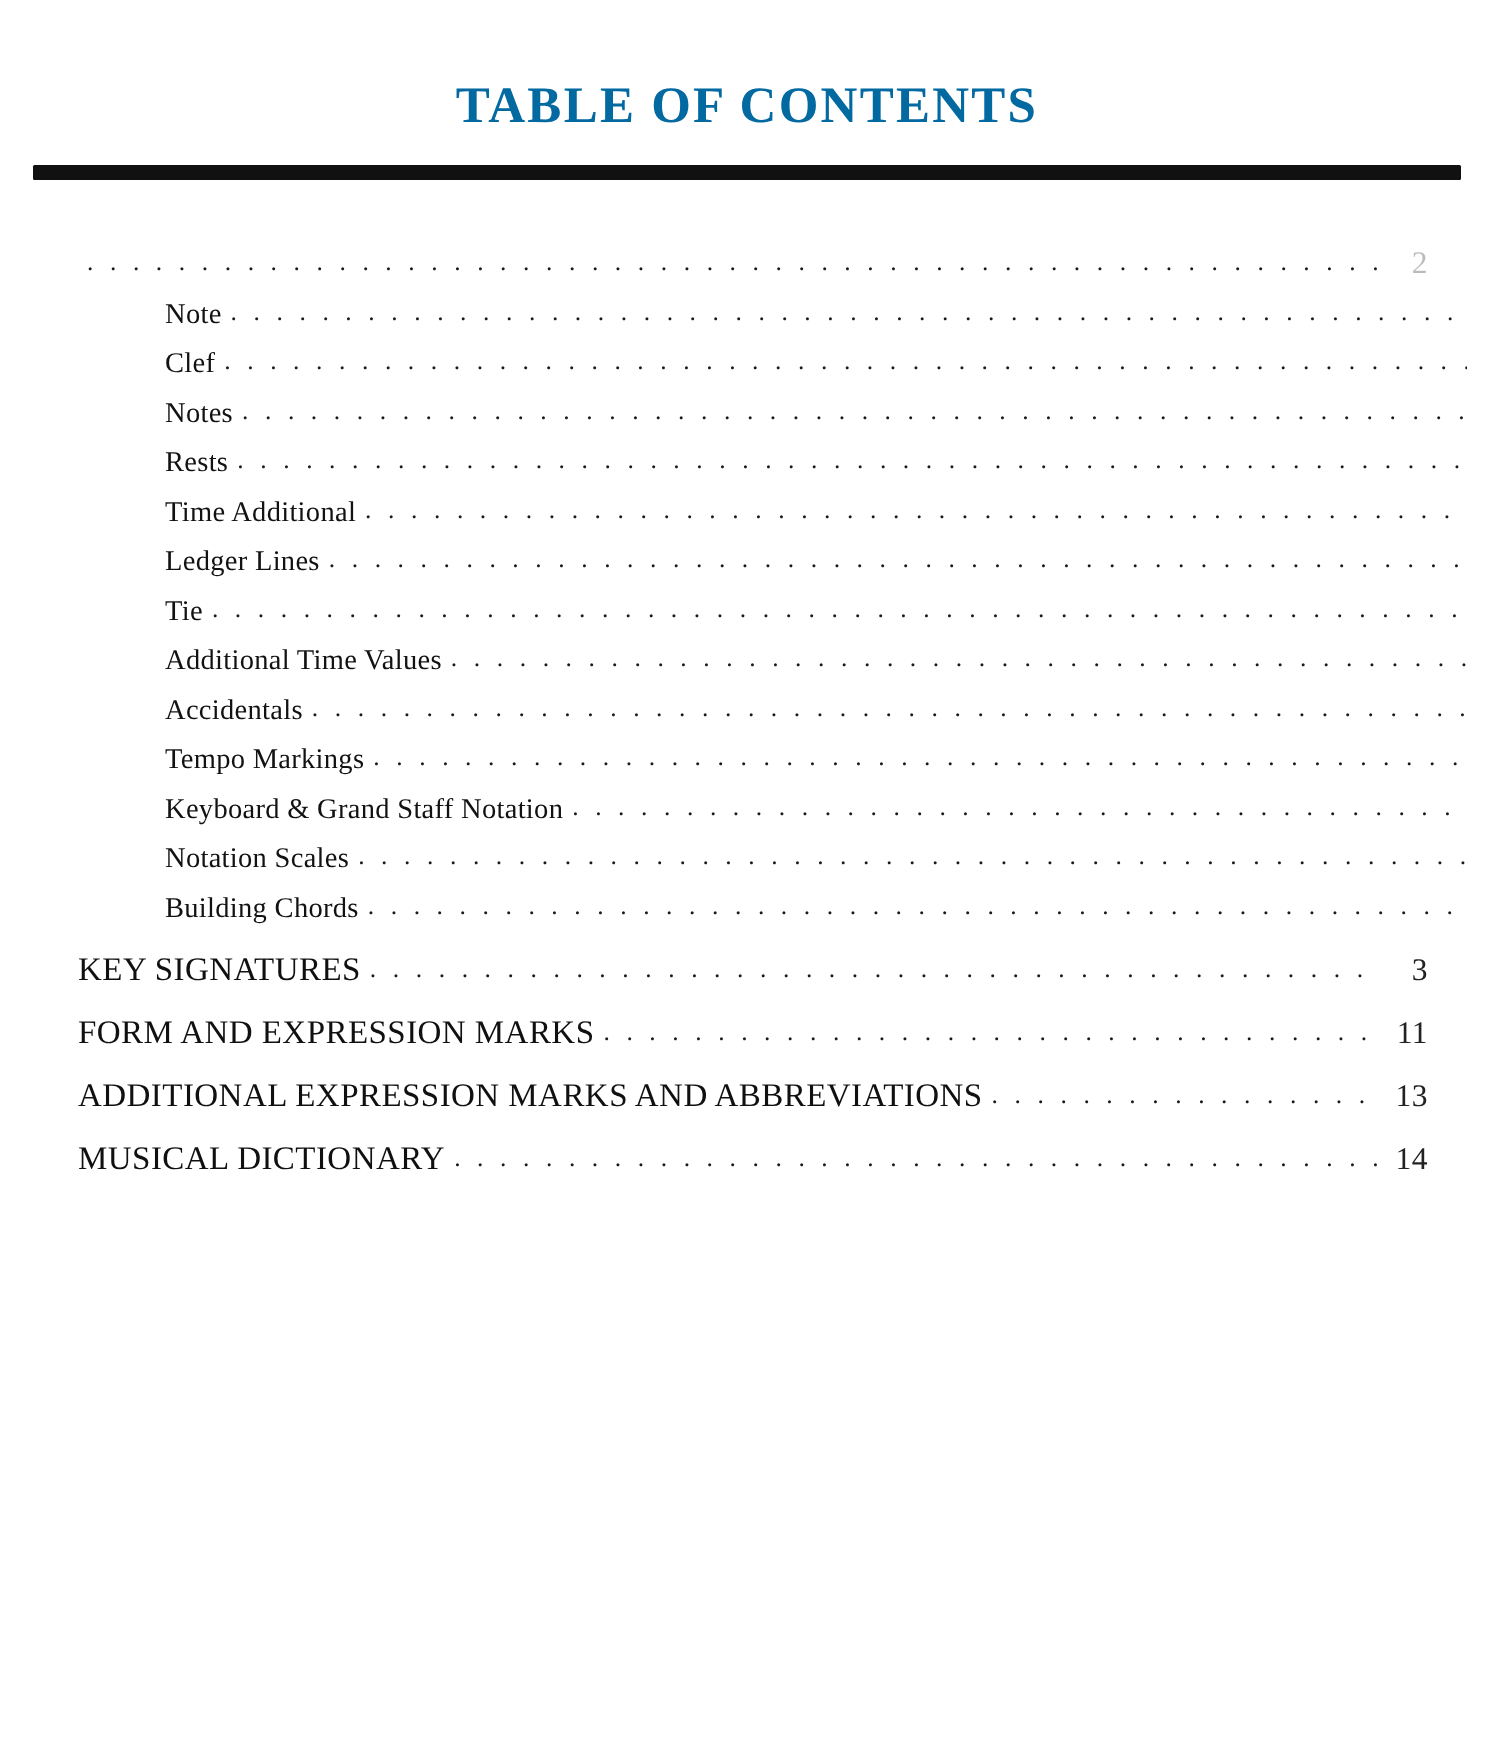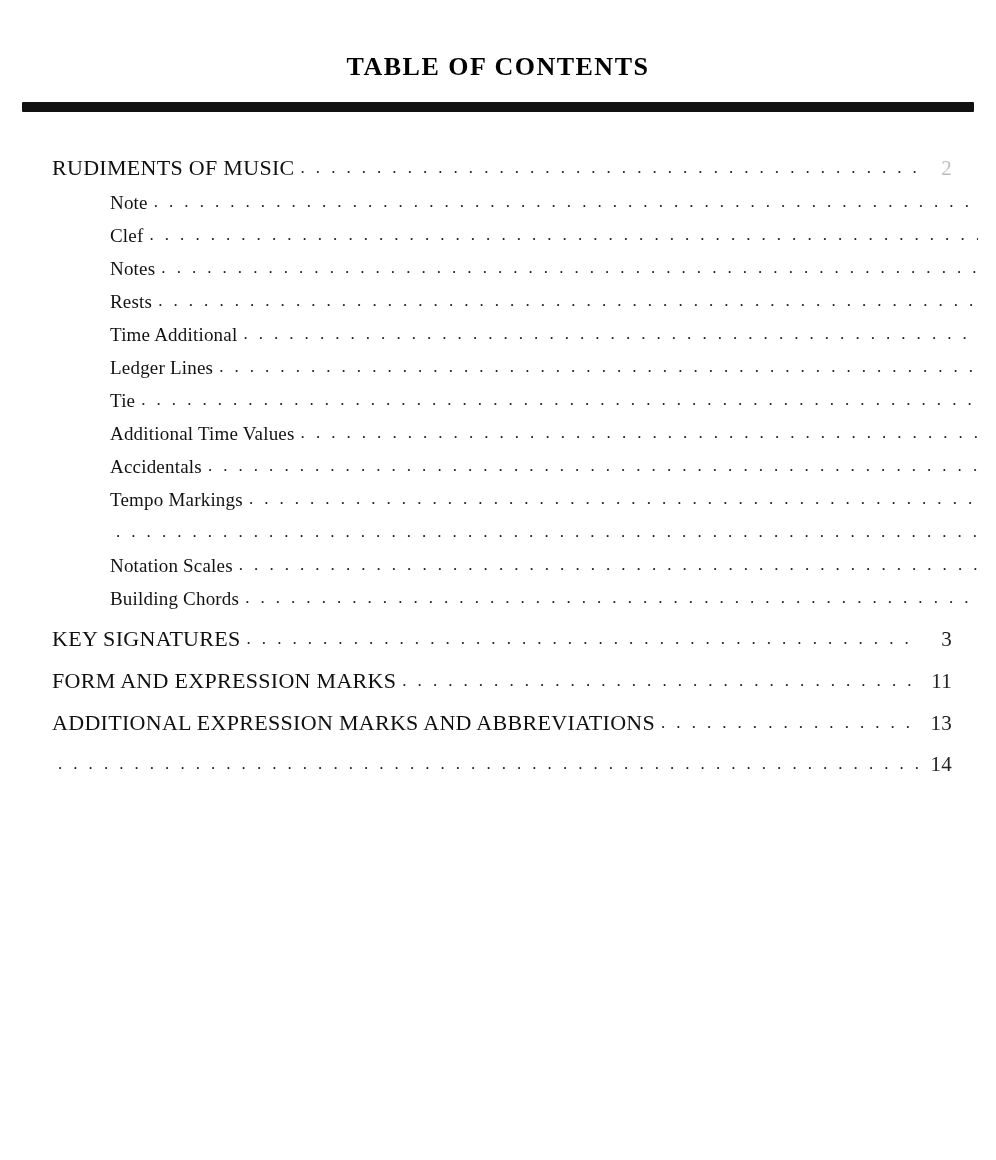--- a/index.html
+++ b/index.html
@@ -21,24 +21,24 @@
     height: 1160px;
     box-sizing: border-box;
     padding: 0;
     position: relative;
   }
 
   .toc-title {
     text-align: center;
     font-family: "Liberation Serif", serif;
     font-weight: bold;
-    font-size: 26px;
+    font-size: 34px;
     letter-spacing: 1.5px;
     margin: 52px 0 0 0;
-    color: #000000;
+    color: #0369a1;
   }
 
   .title-rule {
     margin: 20px 22px 0 22px;
     height: 9px;
     background: #111111;
     border-radius: 1px;
     box-shadow: 0 1px 0 #111111;
   }
 
@@ -123,21 +123,20 @@
 <body>
 
 <div class="page">
 
   <h1 class="toc-title">TABLE OF CONTENTS</h1>
 
   <div class="title-rule"></div>
 
   <div class="toc-body" id="toc-list">
       <div class="entry level-1">
-        <span class="label">RUDIMENTS OF MUSIC</span>
         <span class="dots">. . . . . . . . . . . . . . . . . . . . . . . . . . . . . . . . . . . . . . . . . . . . . . . . . . . . . . . . . . . . . . . . . . . . . . . . . . . . . . . . . . . . . . . . . . .</span>
         <span class="page-num faded">2</span>
       </div>
       <div class="entry level-2">
         <span class="label">Note</span>
         <span class="dots">. . . . . . . . . . . . . . . . . . . . . . . . . . . . . . . . . . . . . . . . . . . . . . . . . . . . . . . . . . . . . . . . . . . . . . . . . . . . . . . . . . . . . . . . . . .</span>
         <span class="page-num faded">2</span>
       </div>
       <div class="entry level-2">
         <span class="label">Clef</span>
@@ -178,20 +177,21 @@
         <span class="label">Accidentals</span>
         <span class="dots">. . . . . . . . . . . . . . . . . . . . . . . . . . . . . . . . . . . . . . . . . . . . . . . . . . . . . . . . . . . . . . . . . . . . . . . . . . . . . . . . . . . . . . . . . . .</span>
         <span class="page-num faded-mid">7</span>
       </div>
       <div class="entry level-2">
         <span class="label">Tempo Markings</span>
         <span class="dots">. . . . . . . . . . . . . . . . . . . . . . . . . . . . . . . . . . . . . . . . . . . . . . . . . . . . . . . . . . . . . . . . . . . . . . . . . . . . . . . . . . . . . . . . . . .</span>
         <span class="page-num faded-mid">7</span>
       </div>
       <div class="entry level-2">
+        <span class="label">Keyboard &amp; Grand Staff Notation</span>
         <span class="dots">. . . . . . . . . . . . . . . . . . . . . . . . . . . . . . . . . . . . . . . . . . . . . . . . . . . . . . . . . . . . . . . . . . . . . . . . . . . . . . . . . . . . . . . . . . .</span>
         <span class="page-num faded-mid">7</span>
       </div>
       <div class="entry level-2">
         <span class="label">Notation Scales</span>
         <span class="dots">. . . . . . . . . . . . . . . . . . . . . . . . . . . . . . . . . . . . . . . . . . . . . . . . . . . . . . . . . . . . . . . . . . . . . . . . . . . . . . . . . . . . . . . . . . .</span>
         <span class="page-num faded-mid">8</span>
       </div>
       <div class="entry level-2">
         <span class="label">Building Chords</span>
@@ -207,18 +207,19 @@
         <span class="label">FORM AND EXPRESSION MARKS</span>
         <span class="dots">. . . . . . . . . . . . . . . . . . . . . . . . . . . . . . . . . . . . . . . . . . . . . . . . . . . . . . . . . . . . . . . . . . . . . . . . . . . . . . . . . . . . . . . . . . .</span>
         <span class="page-num ">11</span>
       </div>
       <div class="entry level-1 spaced-top">
         <span class="label">ADDITIONAL EXPRESSION MARKS AND ABBREVIATIONS</span>
         <span class="dots">. . . . . . . . . . . . . . . . . . . . . . . . . . . . . . . . . . . . . . . . . . . . . . . . . . . . . . . . . . . . . . . . . . . . . . . . . . . . . . . . . . . . . . . . . . .</span>
         <span class="page-num ">13</span>
       </div>
       <div class="entry level-1 spaced-top">
+        <span class="label">MUSICAL DICTIONARY</span>
         <span class="dots">. . . . . . . . . . . . . . . . . . . . . . . . . . . . . . . . . . . . . . . . . . . . . . . . . . . . . . . . . . . . . . . . . . . . . . . . . . . . . . . . . . . . . . . . . . .</span>
         <span class="page-num ">14</span>
       </div>
     </div>
 
 </div>
 
 </body></html>

